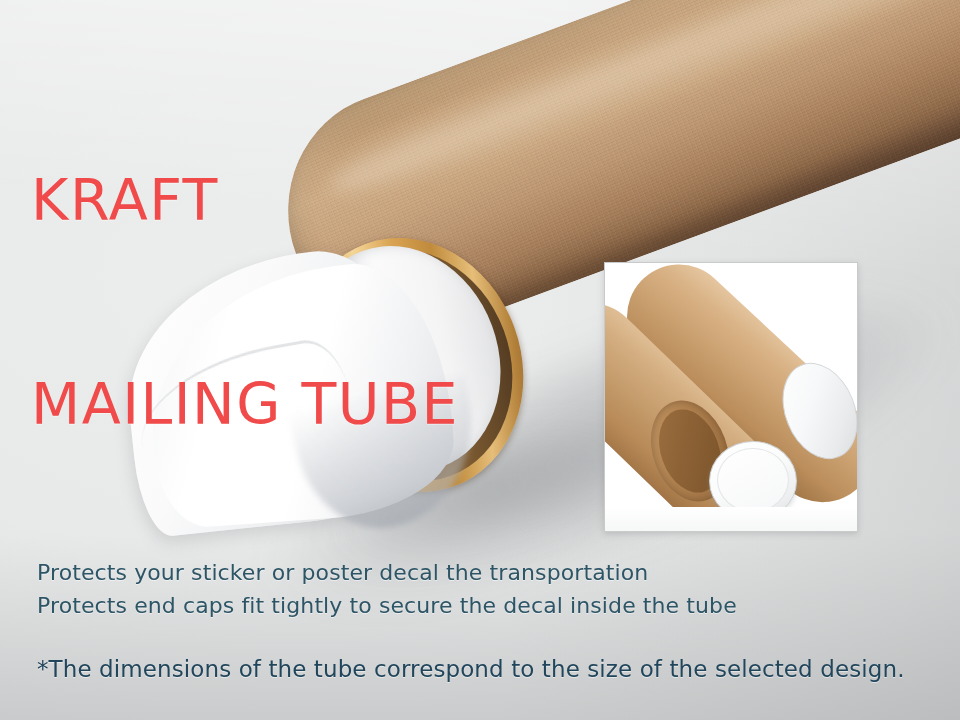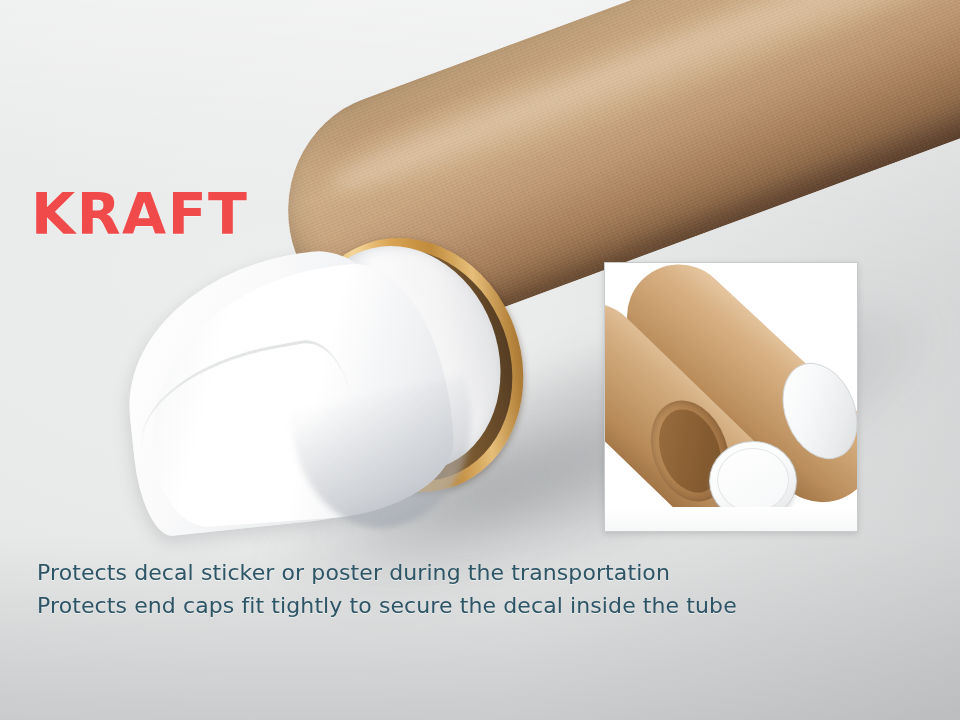--- a/index.html
+++ b/index.html
@@ -295,24 +295,24 @@
     position: absolute;
     left: 0; bottom: 0;
     width: 100%; height: 24px;
     background: linear-gradient(180deg, rgba(255,255,255,1) 0%, rgba(246,247,247,1) 100%);
   }
 
   
   .title {
     position: absolute;
     left: 31px;
-    top: 44px;
+    top: 30px;
     color: #f04a4a;
     font-family: "DejaVu Sans", sans-serif;
-    font-weight: 700;
+    font-weight: 400;
     font-size: 57px;
     line-height: 68px;
     letter-spacing: 1.5px;
     white-space: pre;
     text-shadow: 0 1px 0 rgba(255,255,255,0.45);
   }
   .title .line { display: block; }
 
   .body-copy {
     position: absolute;
@@ -374,21 +374,23 @@
       <div class="inset-tube-a-end"></div>
       <div class="inset-tube-a-endinner"></div>
       <div class="inset-cap-loose"></div>
       <div class="inset-cap-loose-inner"></div>
       <div class="inset-floor"></div>
     </div>
   </div>
 
   <div class="title">
     <span class="line">KRAFT</span>
+    <span class="line">MAILING TUBE</span>
   </div>
 
   <div class="body-copy">
-    <span class="line">Protects decal sticker or poster during the transportation</span>
+    <span class="line">Protects your sticker or poster decal the transportation</span>
     <span class="line">Protects end caps fit tightly to secure the decal inside the tube</span>
   </div>
 
+  <div class="footnote">*The dimensions of the tube correspond to the size of the selected design.</div>
 
 </div>
 
 </body></html>

